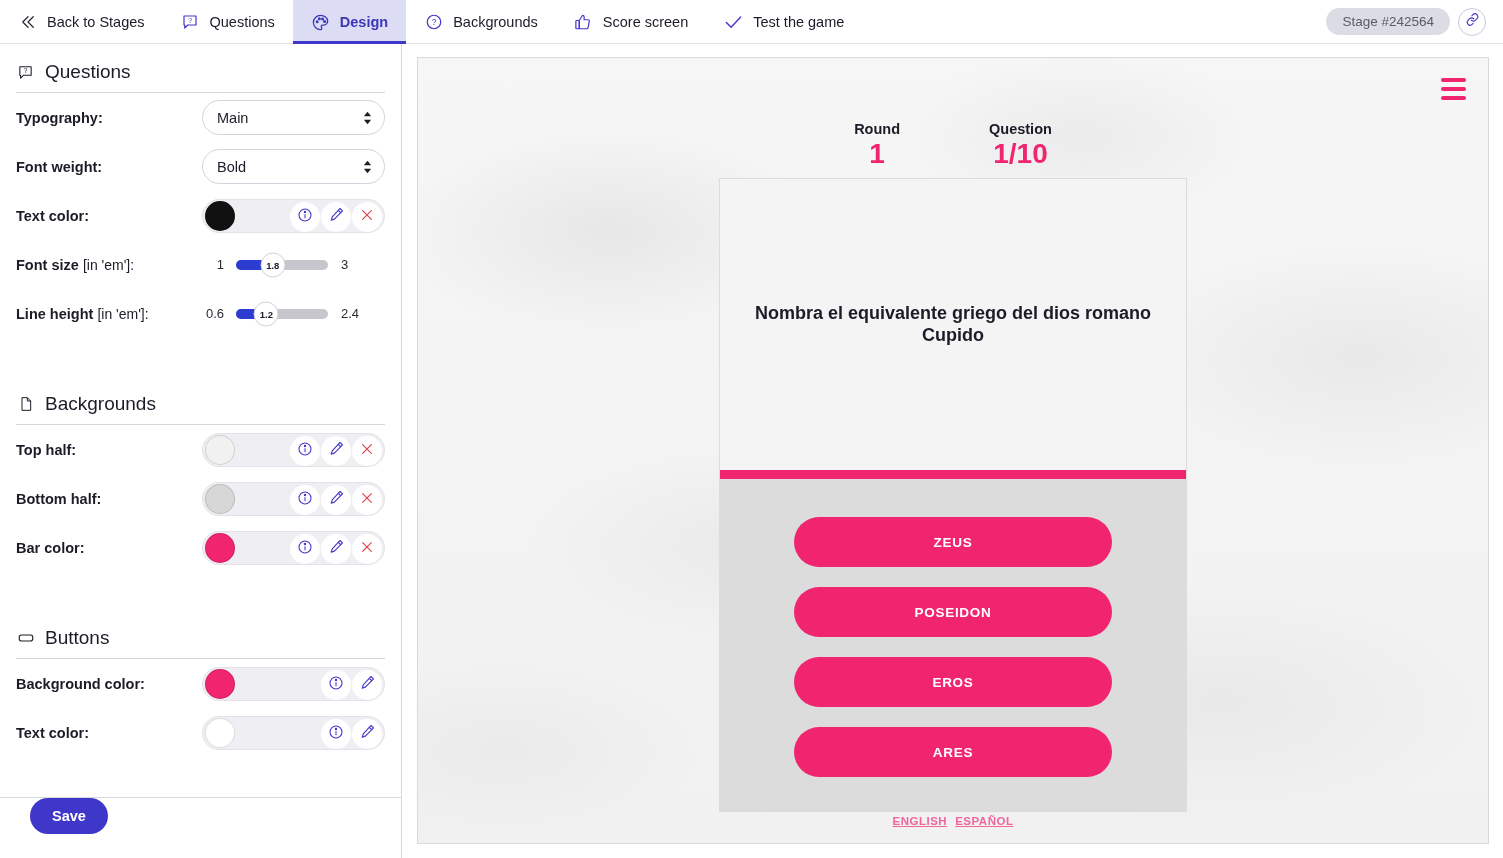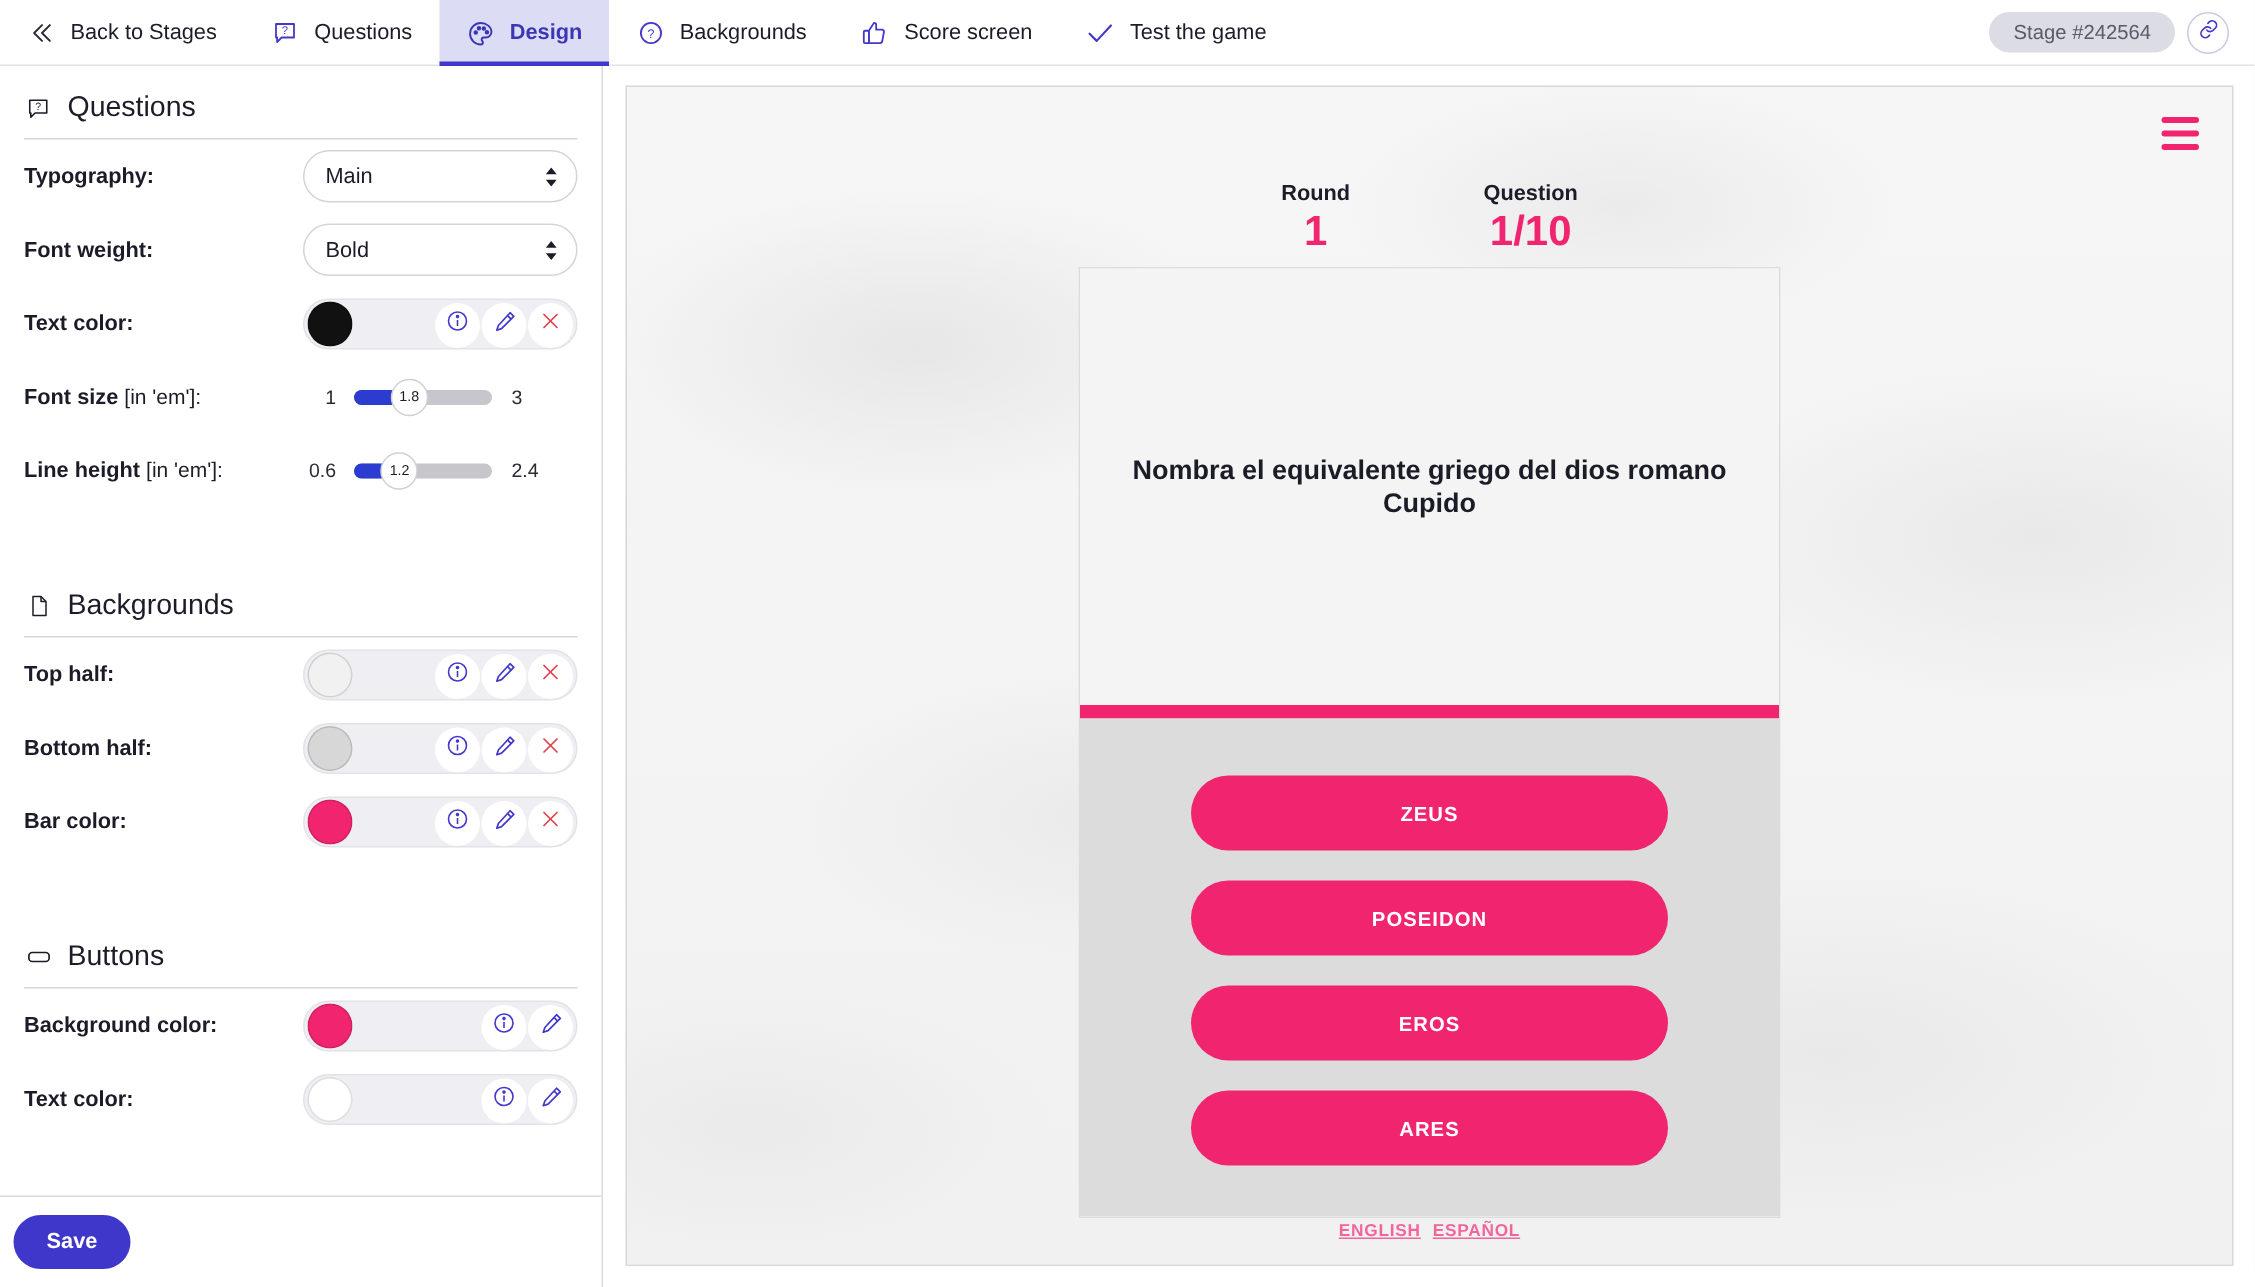--- a/index.html
+++ b/index.html
@@ -160,21 +160,21 @@
     width: 92px; height: 10px; border-radius: 5px;
     background: #c6c6cc;
     cursor: pointer;
   }
   .fill { position: absolute; left: 0; top: 0; bottom: 0; border-radius: 5px; background: #2c3bd0; }
   .knob {
     position: absolute; top: 50%; transform: translate(-50%,-50%);
     width: 25px; height: 25px; border-radius: 50%;
     background: #fff; border: 1px solid #d0d0d6;
     display: flex; align-items: center; justify-content: center;
-    font-size: 9.5px; font-weight: normal; color: #1c1c28;
+    font-size: 9.5px; font-weight: bold; color: #1c1c28;
     cursor: pointer;
   }
 
   
   .toggle-row { display: flex; align-items: center; gap: 12px; height: 44px; margin-top: 6px; }
   .toggle {
     position: relative; width: 46px; height: 21px;
     border-radius: 11px; background: #d7d7de; cursor: pointer;
   }
   .toggle .tknob {
@@ -184,22 +184,22 @@
     display: flex; align-items: center; justify-content: center;
     color: #fff;
   }
   .toggle-label { font-size: 14.5px; font-weight: bold; color: #1c1c28; }
 
   .gap-lg { height: 38px; }
 
   .save-bar {
     position: absolute; left: 0; right: 0; bottom: 0; height: 61px;
     border-top: 1px solid #d8d8e0;
-    display: flex; align-items: center;
-    padding-left: 9px;
+    display: flex; align-items: flex-start;
+    padding-left: 30px;
     background: #fff;
   }
   .save-btn {
     width: 78px; height: 36px; border-radius: 18px;
     background: #3f37c9; color: #fff;
     font-size: 14.5px; font-weight: bold;
     display: flex; align-items: center; justify-content: center;
     cursor: pointer; border: none;
     font-family: "Liberation Sans", sans-serif;
   }

